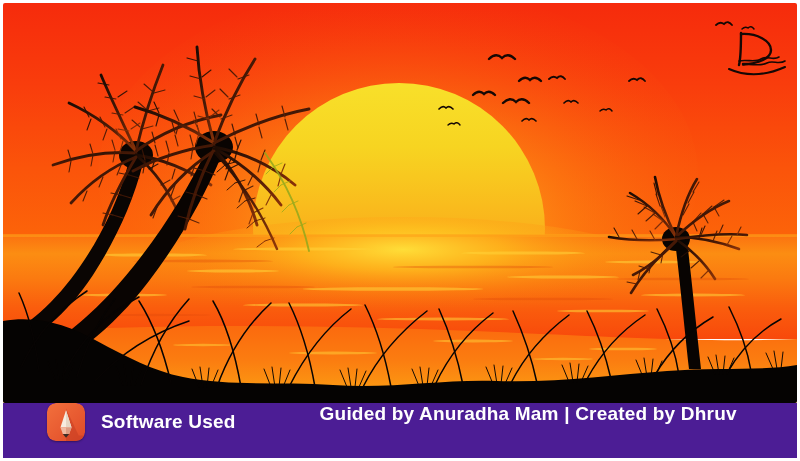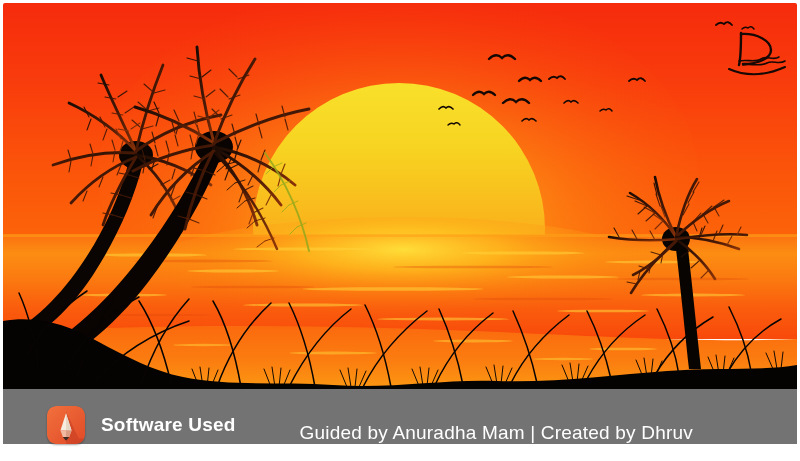--- a/index.html
+++ b/index.html
@@ -25,26 +25,26 @@
     height: 400px;
     overflow: hidden;
     border-radius: 2px;
   }
   #artwork svg { display: block; width: 100%; height: 100%; }
 
   
   #credit-bar {
     position: absolute;
     left: 3px;
-    top: 389px;
+    top: 403px;
     width: 794px;
     height: 55px;
-    background: #737373;
+    background: #4c1d95;
     display: flex;
-    align-items: flex-end;
+    align-items: flex-start;
     box-sizing: border-box;
   }
   .software-group {
     display: flex;
     align-items: center;
     margin-left: 44px;
   }
   .app-icon {
     width: 38px;
     height: 38px;
@@ -58,24 +58,24 @@
     color: #ffffff;
     font-size: 19px;
     font-weight: bold;
     letter-spacing: .2px;
     margin-left: 16px;
     white-space: nowrap;
   }
   .credit-text {
     color: #ffffff;
     font-size: 19px;
-    font-weight: normal;
+    font-weight: bold;
     letter-spacing: .2px;
     white-space: nowrap;
-    margin-left: 64px;
+    margin-left: 84px;
   }
 </style>
 </head>
 <body>
 
 <div id="stage">
 
   <div id="artwork">
     <svg viewBox="0 0 794 400" preserveAspectRatio="none" xmlns="http://www.w3.org/2000/svg">
       <defs>

